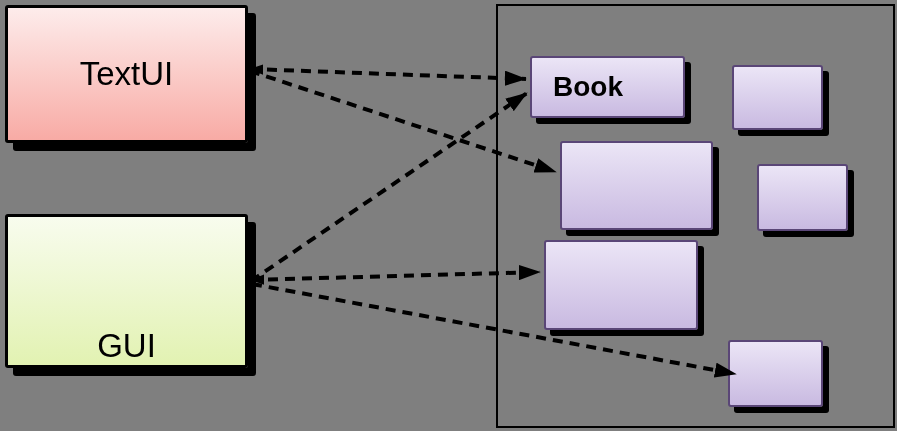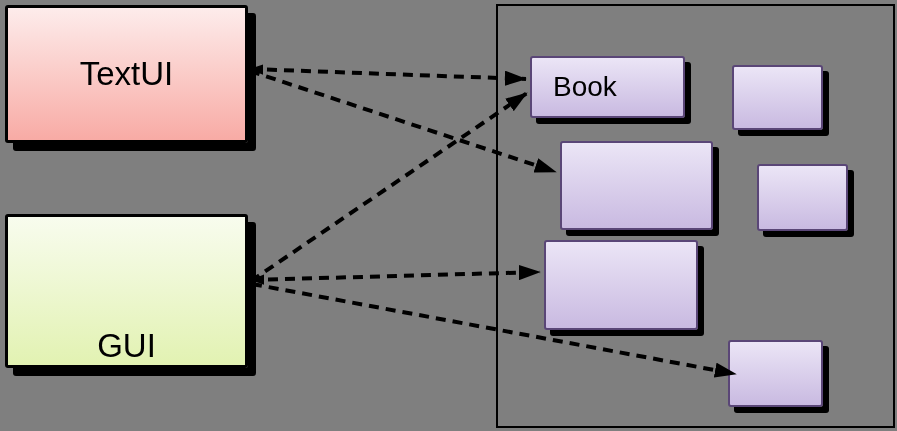--- a/index.html
+++ b/index.html
@@ -69,21 +69,21 @@
 
   <div class="package-frame" style="left: 496px; top: 4px; width: 399px; height: 424px;"></div>
 
   <div class="node source textui" style="left: 5px; top: 5px; width: 243px; height: 138px;">
     <span class="label">TextUI</span>
   </div>
   <div class="node source gui" style="left: 5px; top: 214px; width: 243px; height: 154px; align-items: flex-end;">
     <span class="label">GUI</span>
   </div>
 
-  <div class="node module book" style="left: 530px; top: 56px; width: 155px; height: 62px;">
+  <div class="node module book" style="left: 530px; top: 56px; width: 155px; height: 62px; font-weight: bold;">
     <span class="label">Book</span>
   </div>
   <div class="node module" style="left: 732px; top: 65px; width: 91px; height: 65px;">
     <span class="label"></span>
   </div>
   <div class="node module" style="left: 560px; top: 141px; width: 153px; height: 89px;">
     <span class="label"></span>
   </div>
   <div class="node module" style="left: 757px; top: 164px; width: 91px; height: 67px;">
     <span class="label"></span>

